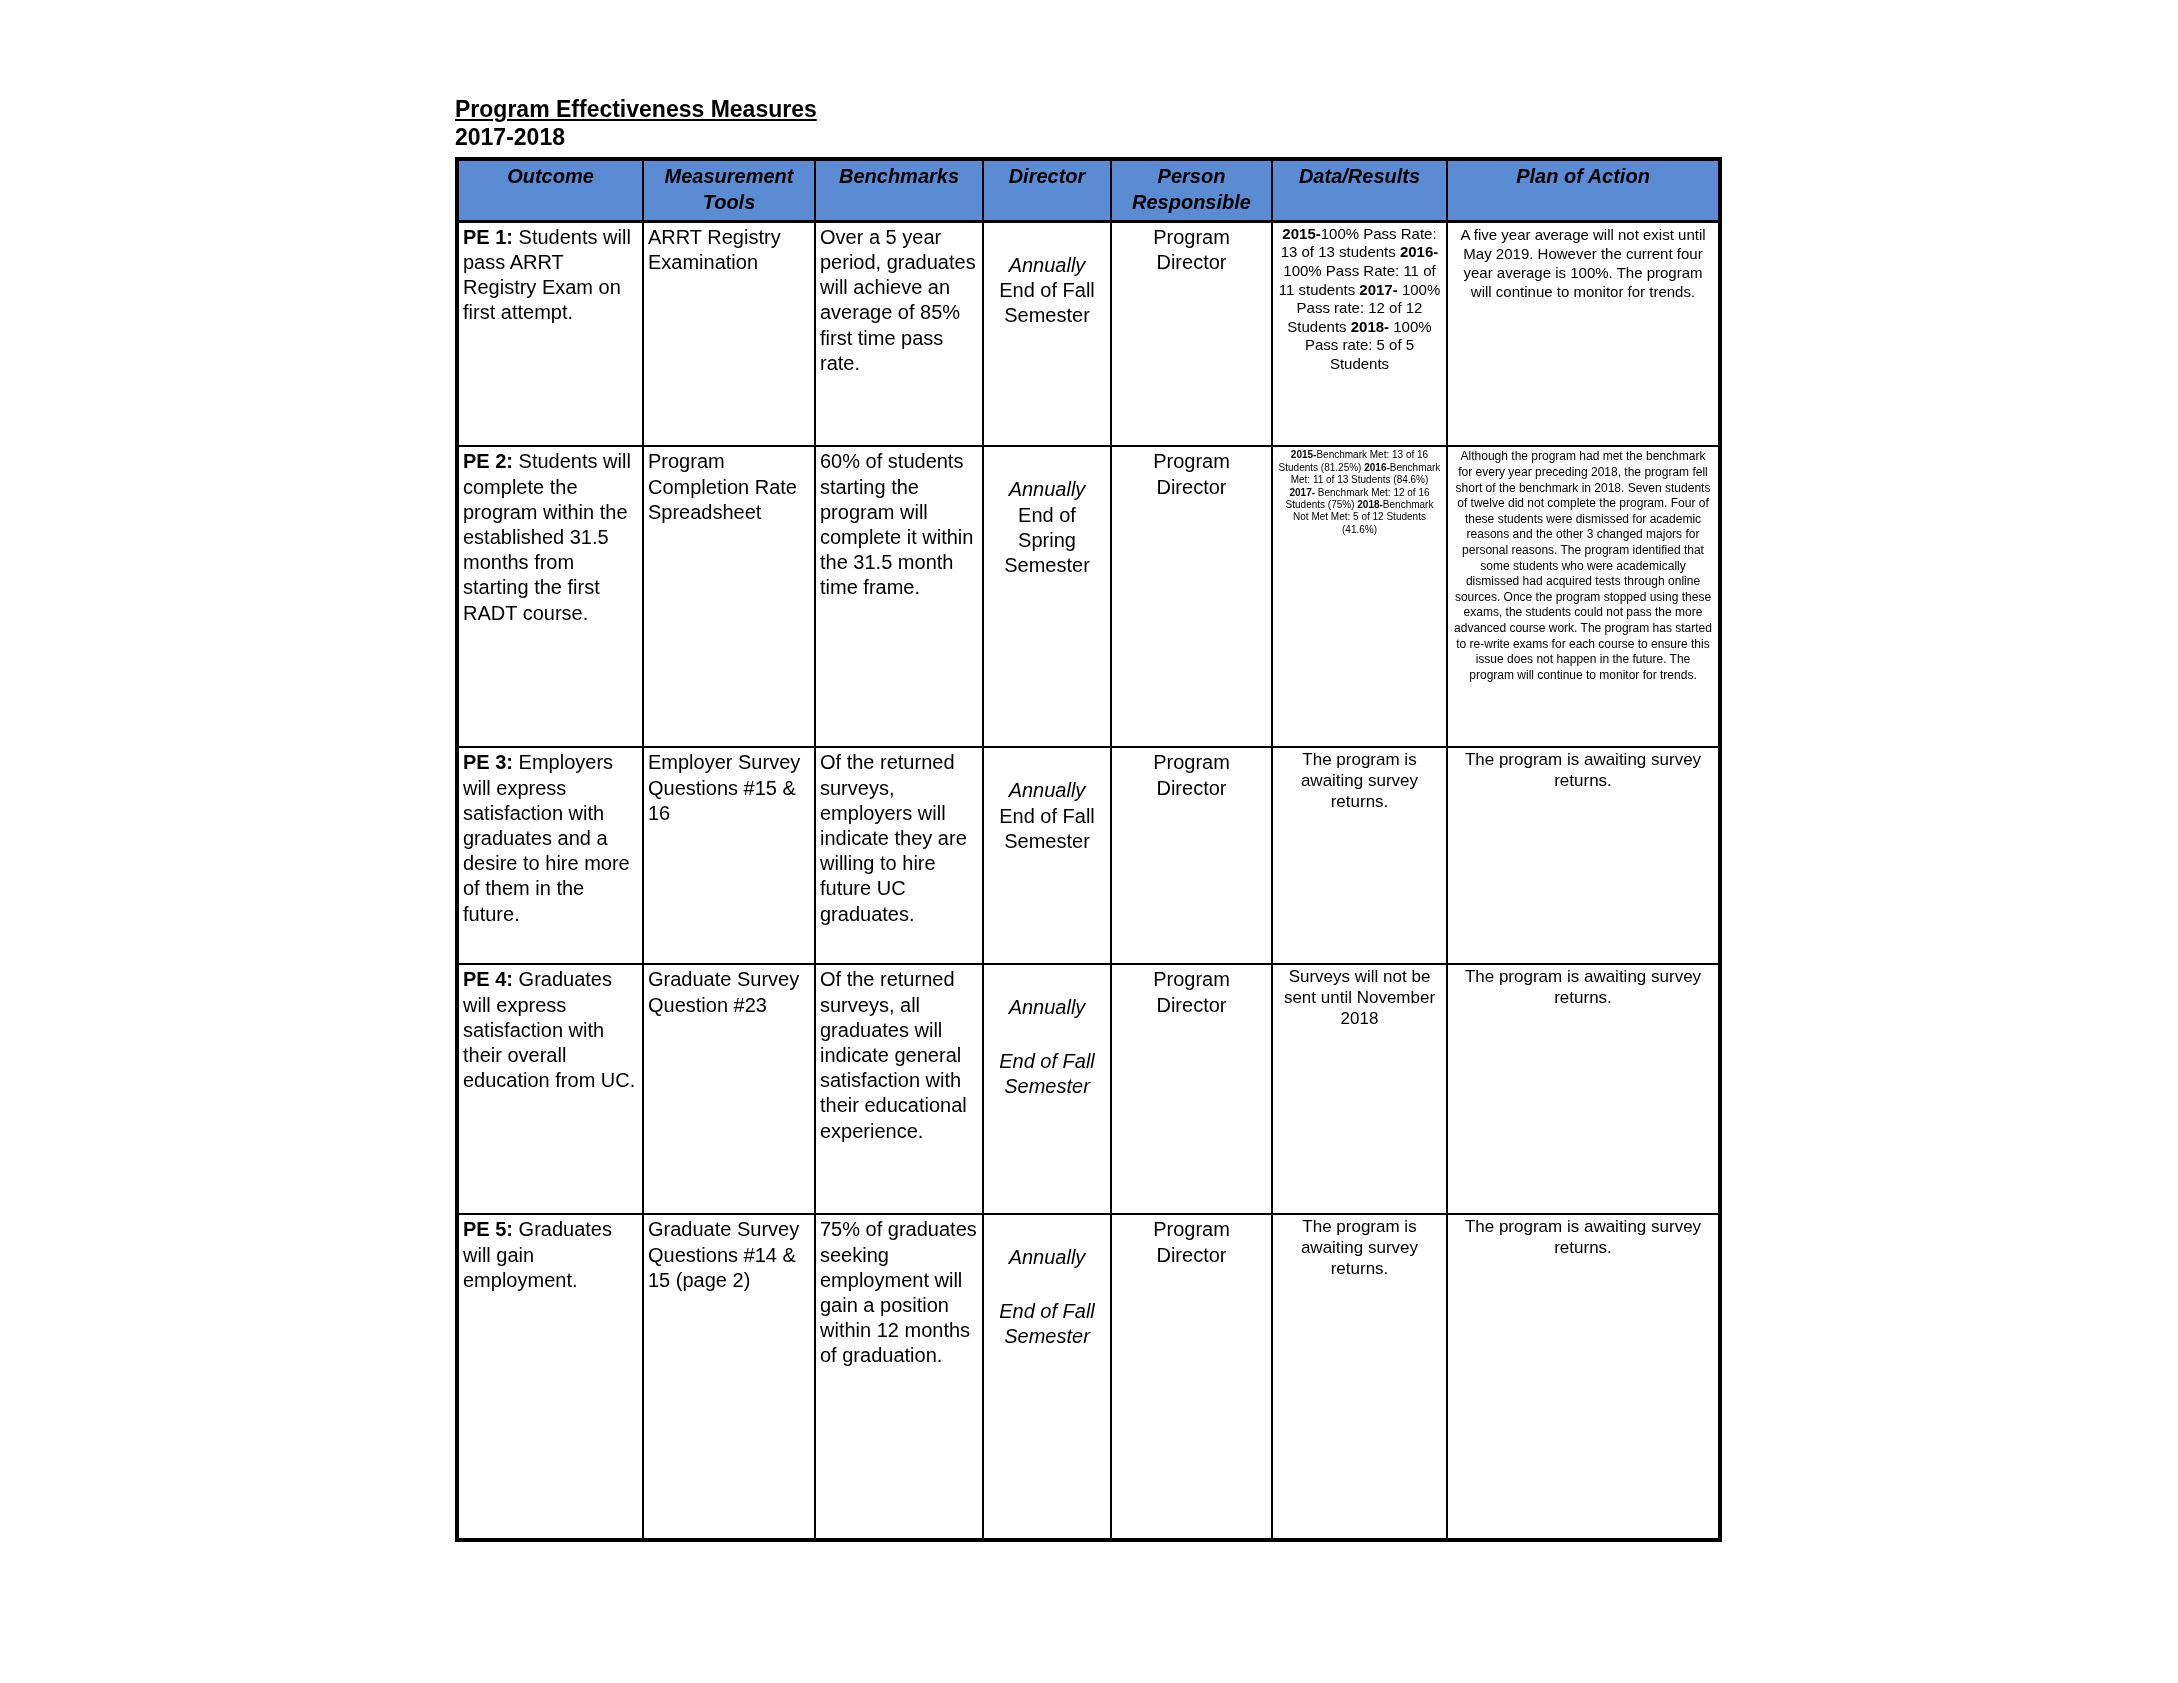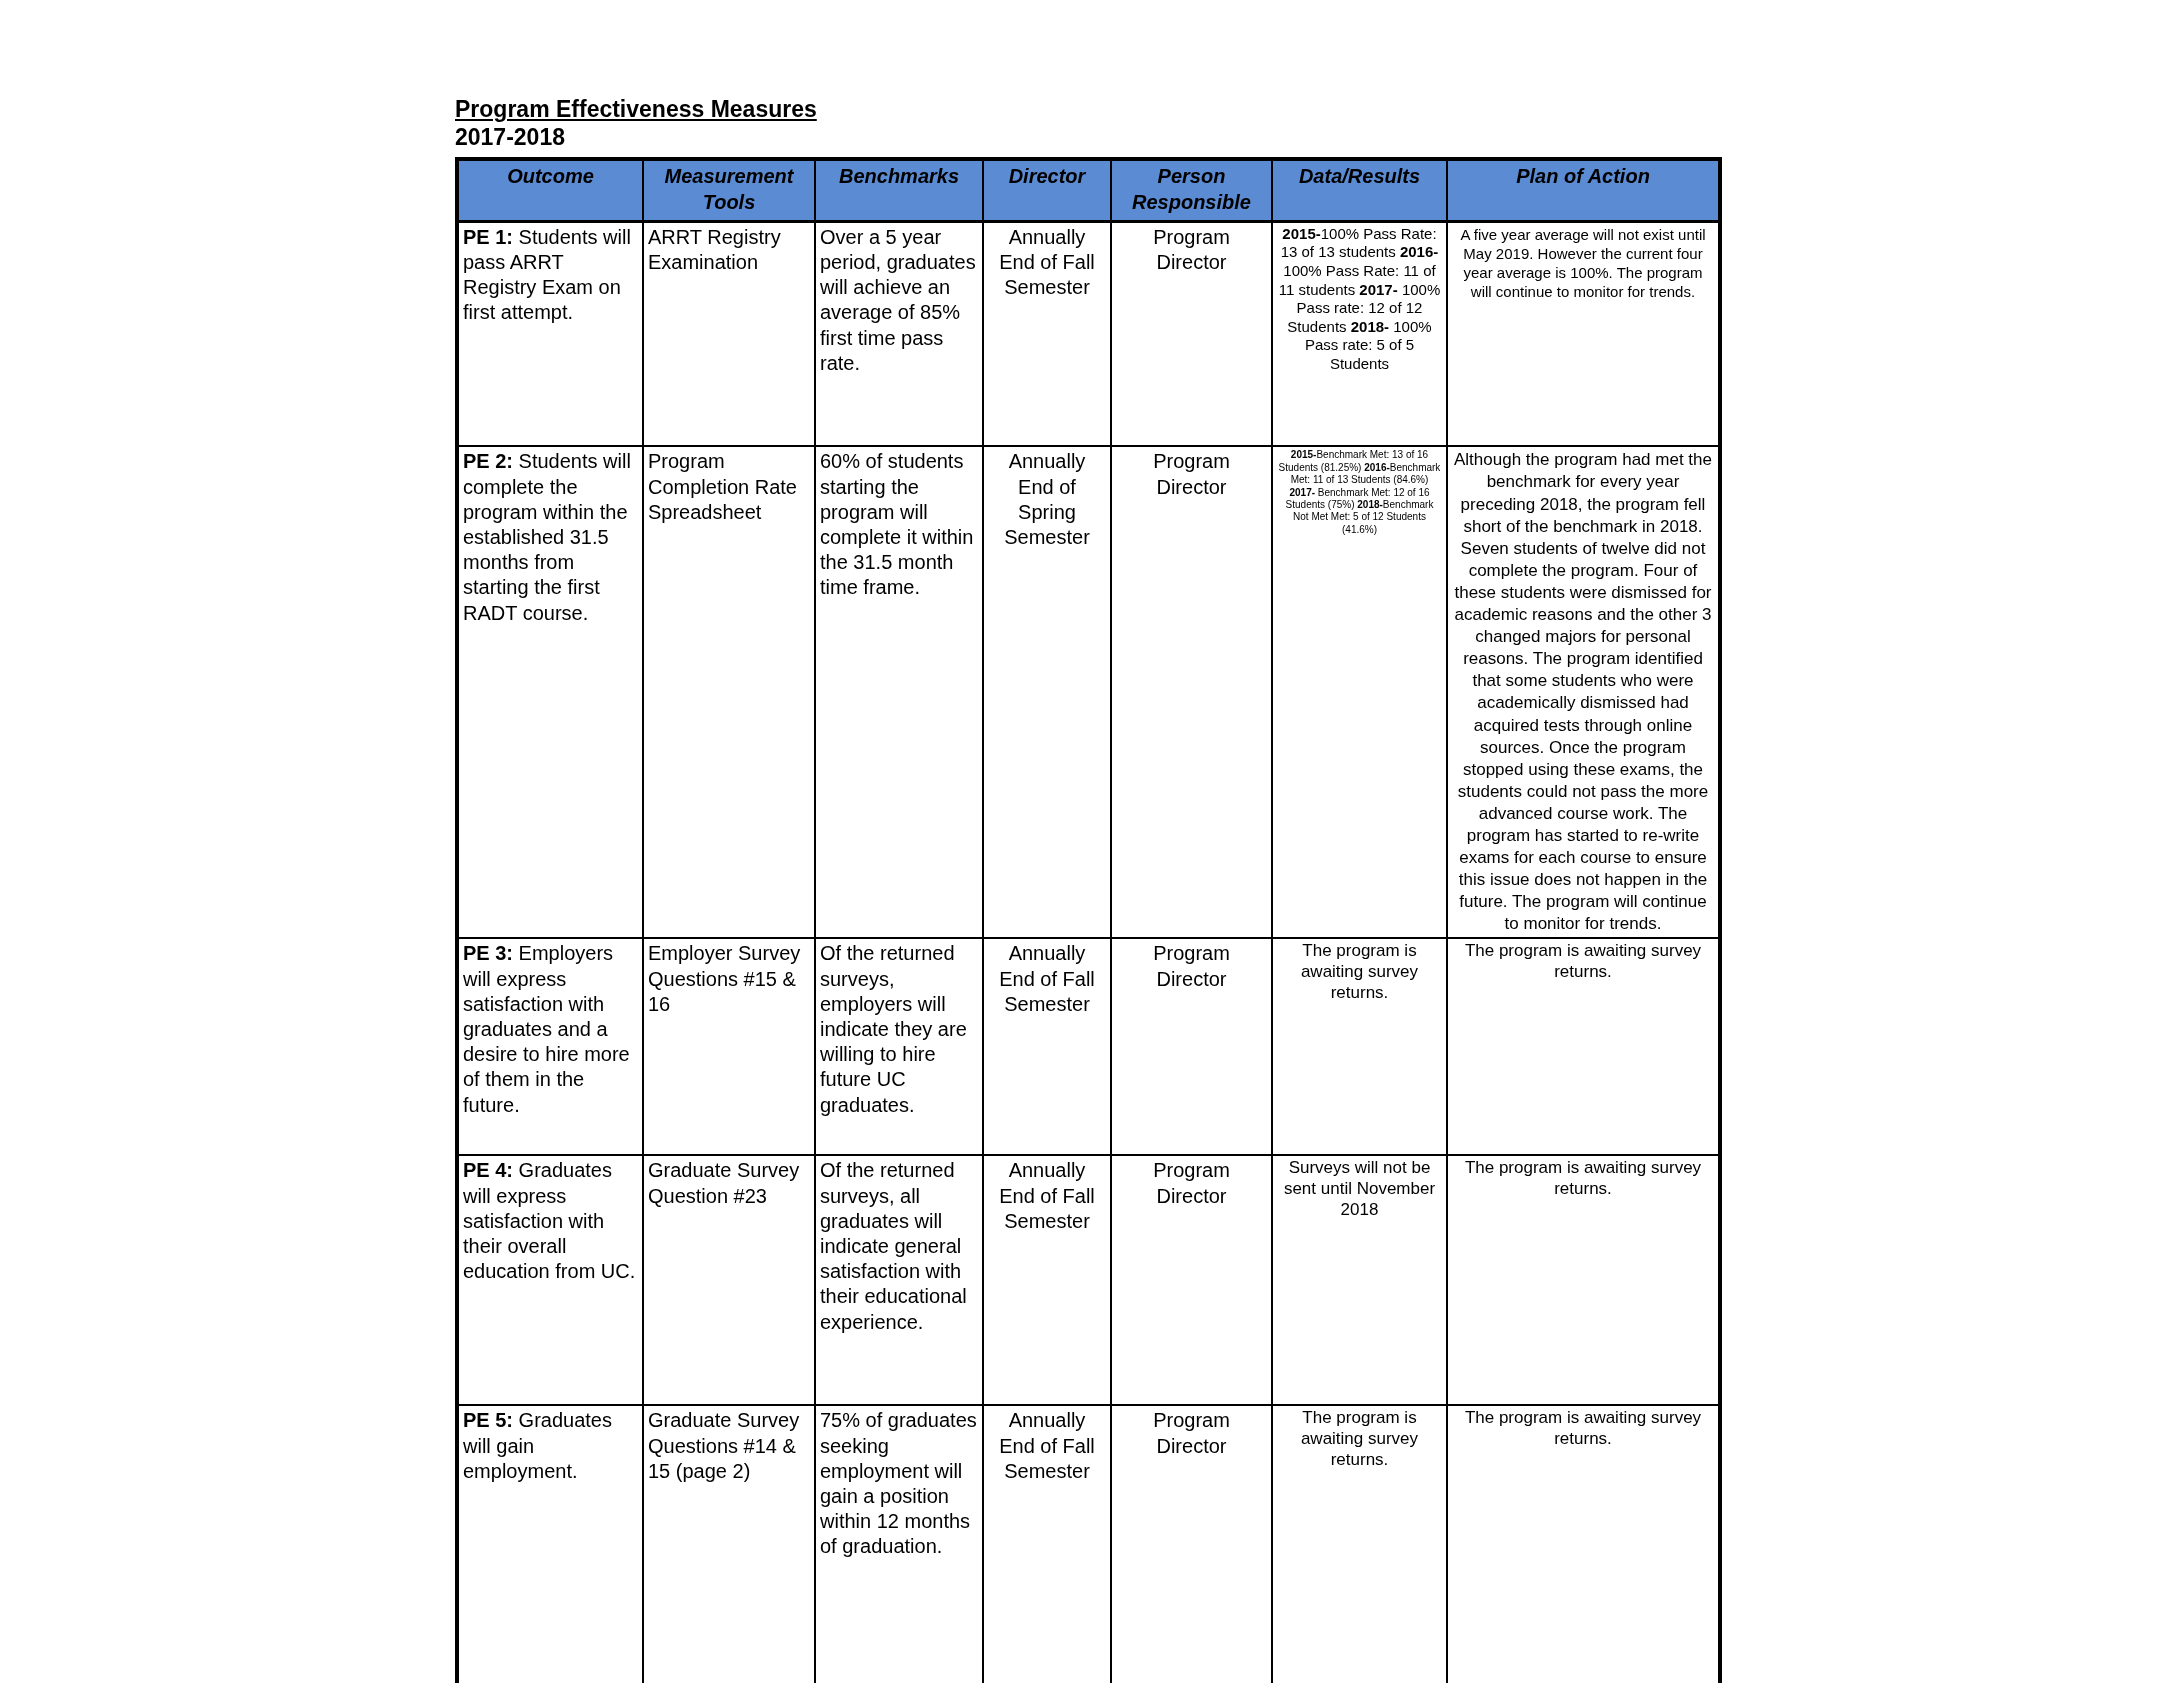--- a/index.html
+++ b/index.html
@@ -29,22 +29,22 @@
   tr.row-pe4{height:250px}
   tr.row-pe5{height:326px}
   .c-outcome,.c-tools,.c-bench{font-size:20px;line-height:1.26;text-align:left;}
   .c-timeline{font-size:20px;line-height:1.26;text-align:center;}
   .c-person{font-size:20px;line-height:1.26;text-align:center;}
   .c-data{font-size:17px;line-height:1.22;text-align:center;}
   .c-plan{font-size:17px;line-height:1.22;text-align:center;}
   tr.row-pe1 .c-data{font-size:15px;line-height:1.24;}
   tr.row-pe1 .c-plan{font-size:15px;line-height:1.28;text-align:center;}
   tr.row-pe2 .c-data{font-size:10px;line-height:1.24;}
-  tr.row-pe2 .c-plan{font-size:17px;line-height:1.3;}
-  .italic{}
+  tr.row-pe2 .c-plan{font-size:12px;line-height:1.3;}
+  .italic{font-style:italic;margin-top:28px;}
   .pe-label{font-weight:bold;}
   .yr{font-weight:bold;}
 </style>
 </head>
 <body>
 
 <div class="doc">
   <div class="title">Program Effectiveness Measures</div>
   <div class="subtitle">2017-2018</div>
 

